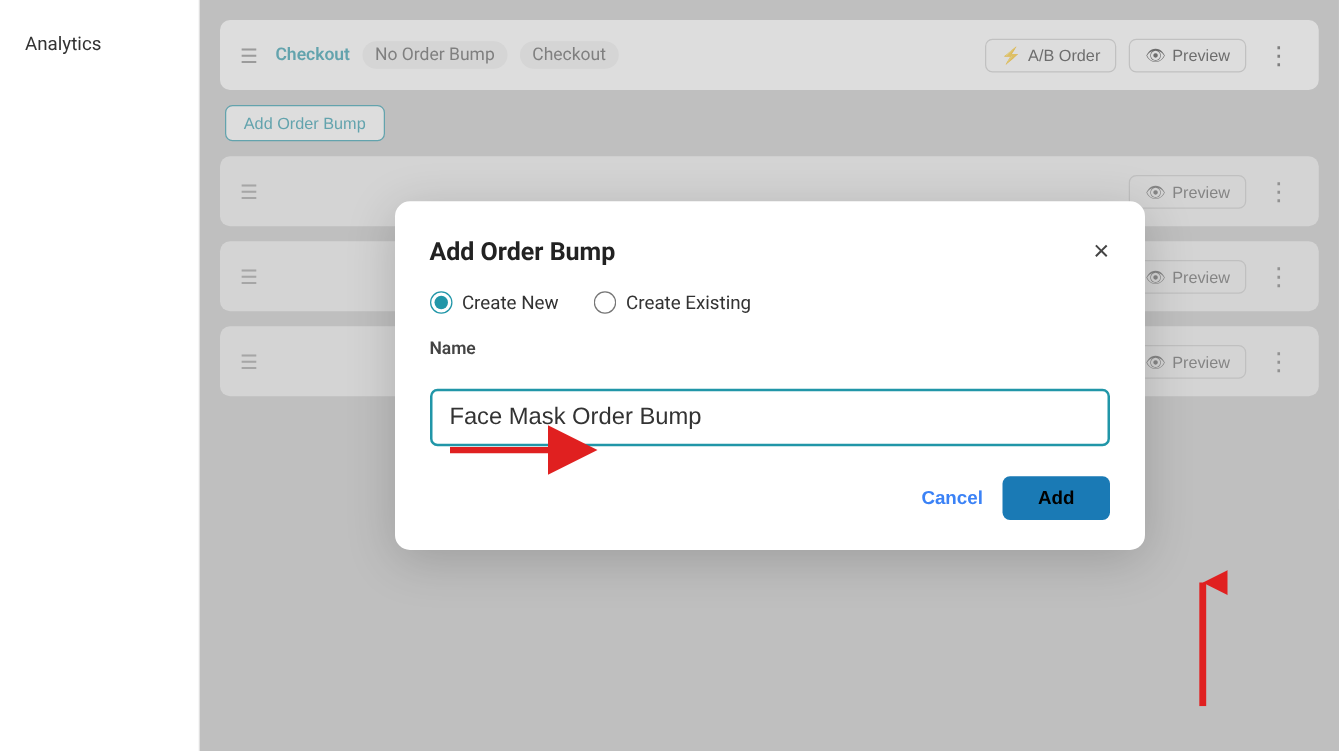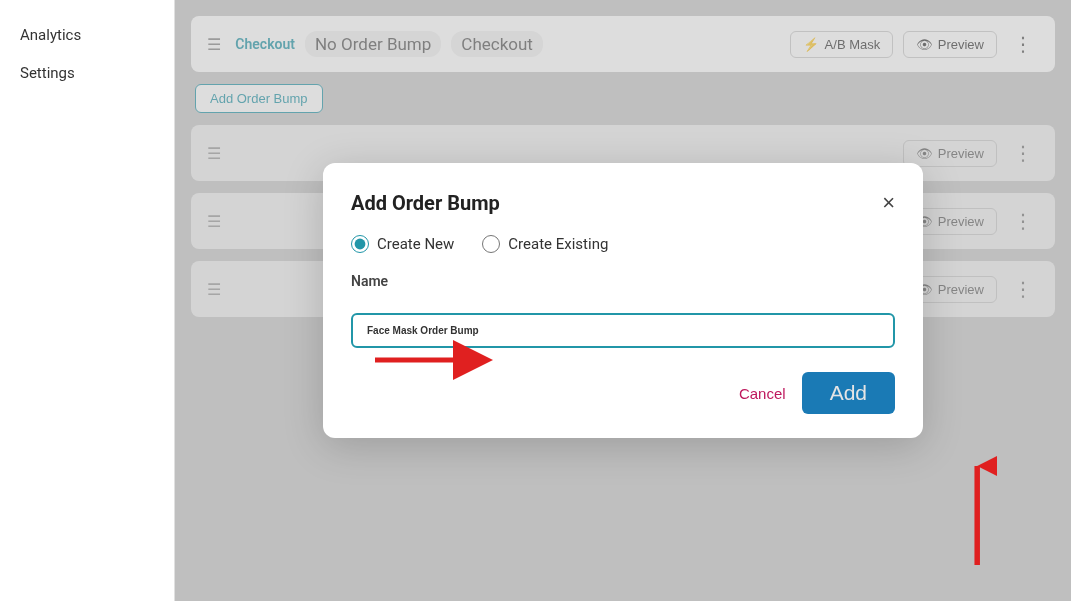--- a/index.html
+++ b/index.html
@@ -7,21 +7,21 @@
       font-family: -apple-system, BlinkMacSystemFont, 'Segoe UI', Roboto, sans-serif;
       background: #c8c8c8;
       width: 1071px;
       height: 601px;
       overflow: hidden;
       display: flex;
     }
 
     
     .sidebar {
-      width: 175px;
+      width: 160px;
       background: #fff;
       height: 100%;
       padding: 16px 0;
       border-right: 1px solid #e0e0e0;
     }
     .sidebar-item {
       padding: 10px 20px;
       font-size: 15px;
       color: #333;
       cursor: pointer;
@@ -53,21 +53,21 @@
     }
     .card-title {
       font-size: 14px;
       font-weight: 600;
       color: #2196a8;
     }
     .badge {
       background: #f0f0f0;
       border-radius: 12px;
       padding: 3px 10px;
-      font-size: 17px;
+      font-size: 14px;
       color: #555;
     }
     .btn-outline {
       border: 1.5px solid #2196a8;
       background: #fff;
       color: #2196a8;
       border-radius: 6px;
       padding: 6px 14px;
       font-size: 13px;
       cursor: pointer;
@@ -165,47 +165,47 @@
       font-size: 14px;
       font-weight: 600;
       color: #444;
       margin-bottom: 24px;
     }
     .text-input {
       width: 100%;
       border: 2px solid #2196a8;
       border-radius: 6px;
       padding: 10px 14px;
-      font-size: 10px;
+      font-size: 19px;
       color: #333;
       outline: none;
-      font-weight: bold;
     }
     .dialog-footer {
       display: flex;
       justify-content: flex-end;
       align-items: center;
       gap: 16px;
       margin-top: 24px;
     }
     .btn-cancel {
       background: none;
       border: none;
-      color: #be185d;
+      color: #3b82f6;
       font-size: 15px;
       cursor: pointer;
+      font-weight: bold;
     }
     .btn-add {
       background: #1a7ab5;
-      color: #e5e5e5;
+      color: #000000;
       border: none;
       border-radius: 6px;
       padding: 9px 28px;
-      font-size: 21px;
-      font-weight: 400;
+      font-size: 15px;
+      font-weight: 700;
       cursor: pointer;
     }
 
     
     .arrow-left {
       position: absolute;
       left: 200px;
       top: 340px;
       width: 120px;
       z-index: 20;
@@ -226,38 +226,35 @@
       cursor: pointer;
       padding: 2px 6px;
     }
   </style>
 </head>
 <body>
 
 <div class="sidebar">
   <div class="sidebar-item">
     <span>Analytics</span>
-  </div>
-  <div class="sidebar-item">
-    <span>Settings</span>
   </div>
 </div>
 
 <div class="main-content">
 
   <div class="card">
     <div class="card-row">
       <span class="card-left-icon">☰</span>
       <span class="card-title">Checkout</span>
       <span class="badge">No Order Bump</span>
       <span class="badge">Checkout</span>
       <span class="spacer"></span>
       <button class="ab-btn">
         <span>⚡</span>
-        <span>A/B Mask</span>
+        <span>A/B Order</span>
       </button>
       <button class="preview-btn">
         <span>👁</span>
         <span>Preview</span>
       </button>
       <span class="dots-menu">⋮</span>
     </div>
   </div>
 
   <div style="padding: 0 4px 12px 4px;">

